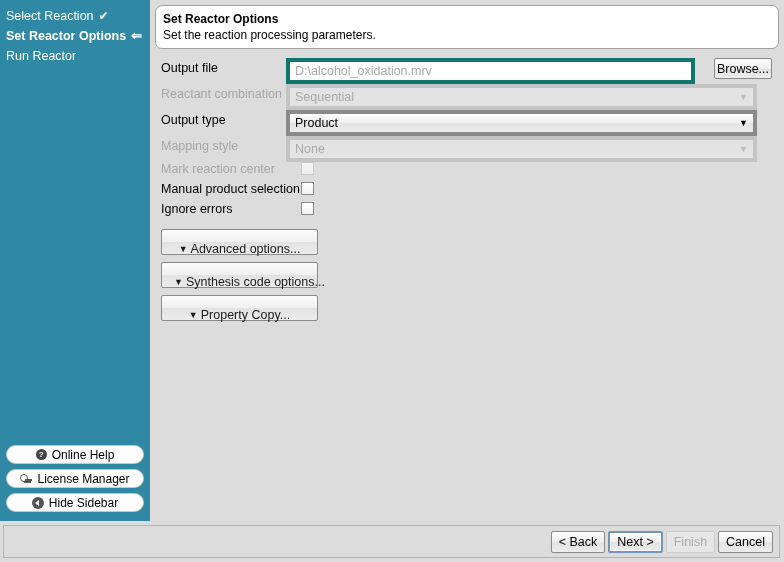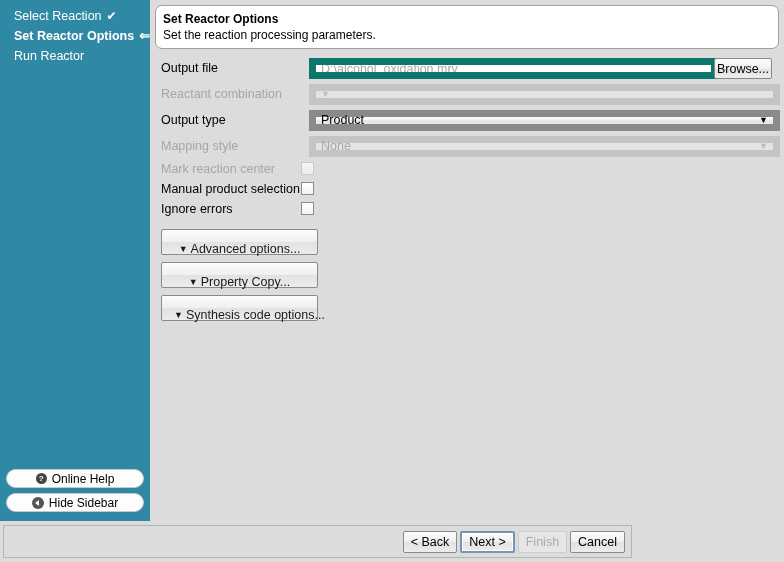--- a/index.html
+++ b/index.html
@@ -13,21 +13,21 @@
     color: #000;
   }
   #app { position: relative; width: 784px; height: 562px; }
 
   
   #sidebar {
     position: absolute; left: 0; top: 0;
     width: 150px; height: 521px;
     background: #3089a4;
   }
-  .nav-list { padding: 6px 0 0 8px; }
+  .nav-list { padding: 6px 0 0 0; }
   .nav-item {
     height: 20px; line-height: 20px;
     padding-left: 6px;
     color: #ffffff;
     font-size: 12.5px;
     white-space: nowrap;
     cursor: default;
   }
   .nav-item.current { font-weight: bold; }
   .nav-mark { margin-left: 5px; font-size: 12px; }
@@ -94,23 +94,23 @@
   
   #form { position: absolute; left: 0; top: 55px; width: 784px; }
   .row { position: relative; height: 26px; }
   .flabel {
     position: absolute; left: 161px; top: 0;
     line-height: 26px; font-size: 12.5px; white-space: nowrap;
   }
   .flabel.disabled { color: #a6a6a6; }
 
   .field-input, .field-select {
-    position: absolute; left: 309px; top: 3px;
-    height: 21px;
-    border: 7px solid #0f766e;
+    position: absolute; left: 286px; top: 3px;
+    height: 26px;
+    border: 4px solid #0f766e;
     font-family: "Liberation Sans", sans-serif;
     font-size: 12.5px;
     padding: 0 5px;
   }
   .field-input {
     width: 409px;
     background: #ffffff;
     color: #000;
   }
   .field-input::placeholder { color: #a9a9a9; }
@@ -181,21 +181,21 @@
     color: #1a1a1a;
     cursor: pointer;
     padding: 12px;
     white-space: nowrap;
   }
   .disc-tri { font-size: 9px; margin-right: 3px; position: relative; top: -1px; }
 
   
   #footer {
     position: absolute; left: 3px; bottom: 4px;
-    width: 629px; height: 33px;
+    width: 777px; height: 33px;
     background: #dcdcdc;
     border: 1px solid #b4b4b4;
   }
   .nav-buttons {
     position: absolute; right: 6px; top: 5px;
     display: flex; gap: 3px;
   }
   .nav-btn {
     height: 22px; min-width: 44px;
     padding: 0 7px;
@@ -235,20 +235,24 @@
         <span>Run Reactor</span>
       </div>
     </div>
 
     <div class="side-buttons">
       <div class="side-btn">
         <span class="ico ico-help">?</span>
         <span class="side-btn-label">Online Help</span>
       </div>
       <div class="side-btn">
+        <span class="ico ico-key"></span>
+        <span class="side-btn-label">License Manager</span>
+      </div>
+      <div class="side-btn">
         <span class="ico ico-back"></span>
         <span class="side-btn-label">Hide Sidebar</span>
       </div>
     </div>
   </div>
 
   <div id="header-panel">
     <div id="header-title">Set Reactor Options</div>
     <div id="header-sub">Set the reaction processing parameters.</div>
   </div>
@@ -257,20 +261,21 @@
 
     <div class="row">
       <div class="flabel">Output file</div>
       <input class="field-input" type="text" placeholder="D:\alcohol_oxidation.mrv" style="">
       <button id="browse-btn">Browse...</button>
     </div>
 
     <div class="row">
       <div class="flabel disabled">Reactant combination</div>
       <div class="field-select disabled">
+        <span class="sel-text">Sequential</span>
         <span class="sel-arrow">▼</span>
       </div>
     </div>
 
     <div class="row">
       <div class="flabel">Output type</div>
       <div class="field-select enabled">
         <span class="sel-text">Product</span>
         <span class="sel-arrow">▼</span>
       </div>
@@ -298,24 +303,24 @@
       <div class="flabel">Ignore errors</div>
       <div class="cbox"></div>
     </div>
   </div>
 
   <div id="disclosures">
     <button class="disc-btn">
       <span class="disc-tri">▼</span><span>Advanced options...</span>
     </button>
     <button class="disc-btn">
-      <span class="disc-tri">▼</span><span>Property Copy...</span>
+      <span class="disc-tri">▼</span><span>Synthesis code options...</span>
     </button>
     <button class="disc-btn">
-      <span class="disc-tri">▼</span><span>Synthesis code options...</span>
+      <span class="disc-tri">▼</span><span>Property Copy...</span>
     </button>
   </div>
 
   <div id="footer">
     <div class="nav-buttons">
       <button class="nav-btn">&lt; Back</button>
       <button class="nav-btn focused">Next &gt;</button>
       <button class="nav-btn disabled">Finish</button>
       <button class="nav-btn">Cancel</button>
     </div>

